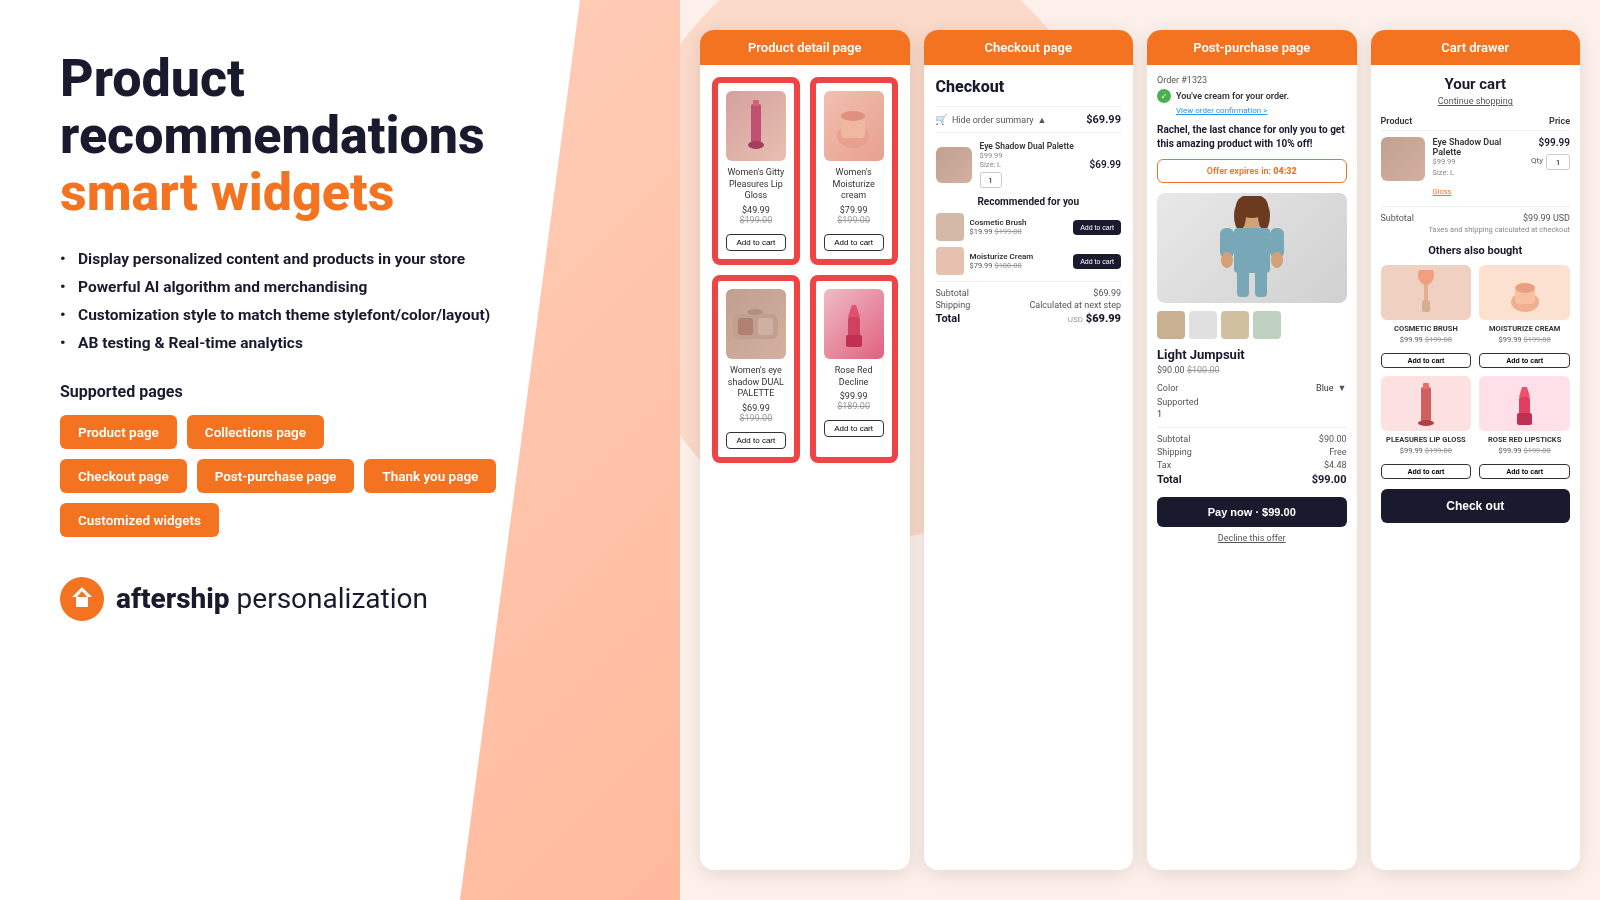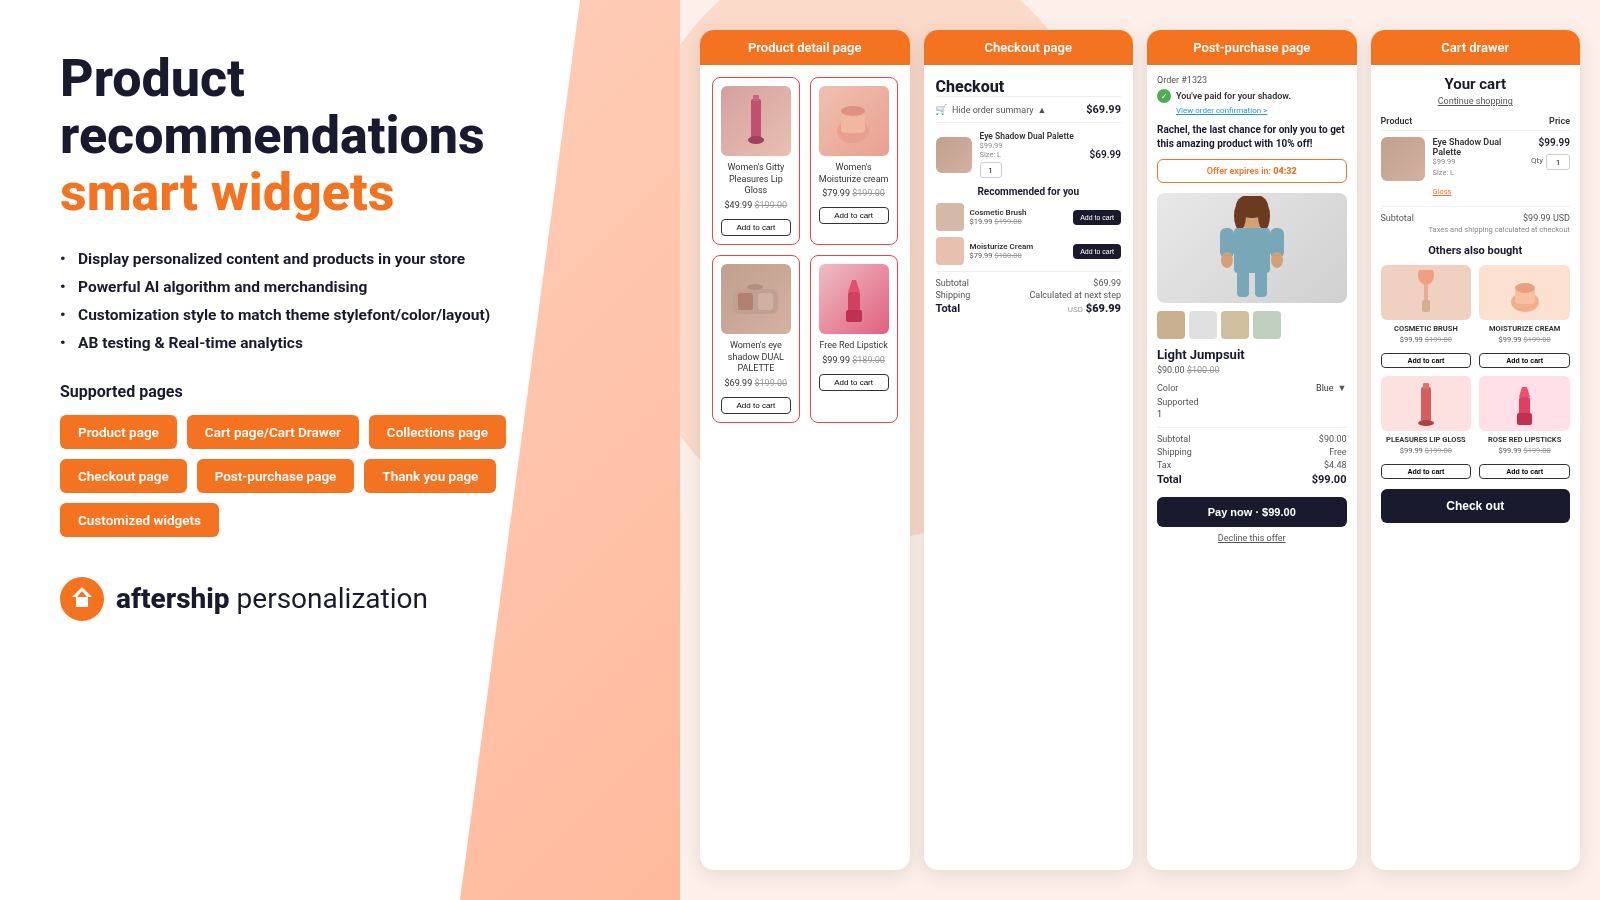--- a/index.html
+++ b/index.html
@@ -164,21 +164,21 @@
     }
 
     
     .product-grid {
       display: grid;
       grid-template-columns: 1fr 1fr;
       gap: 10px;
     }
 
     .product-card {
-      border: 1px solid #ef4444;
+      border: 6px solid #ef4444;
       border-radius: 8px;
       padding: 8px;
       text-align: center;
     }
 
     .product-img-placeholder {
       width: 100%;
       height: 70px;
       border-radius: 6px;
       margin-bottom: 6px;
@@ -226,20 +226,21 @@
     }
 
     .checkout-body {
       padding: 12px;
     }
 
     .checkout-title {
       font-size: 16px;
       font-weight: 800;
       color: #1a1a2e;
+      margin-bottom: 10px;
     }
 
     .order-summary-bar {
       display: flex;
       align-items: center;
       justify-content: space-between;
       font-size: 9px;
       color: #555;
       border-top: 1px solid #eee;
       border-bottom: 1px solid #eee;
@@ -781,21 +782,20 @@
       <li>Display personalized content and products in your store</li>
       <li>Powerful AI algorithm and merchandising</li>
       <li>Customization style to match theme stylefont/color/layout)</li>
       <li>AB testing &amp; Real-time analytics</li>
     </ul>
 
     <p class="supported-pages-title">Supported pages</p>
 
     <div class="badges-row">
       <span class="badge">Product page</span>
-      <span class="badge">Cart page/Cart Drawer</span>
       <span class="badge">Collections page</span>
     </div>
     <div class="badges-row">
       <span class="badge">Checkout page</span>
       <span class="badge">Post-purchase page</span>
       <span class="badge">Thank you page</span>
     </div>
     <div class="badges-row">
       <span class="badge">Customized widgets</span>
     </div>
@@ -869,21 +869,21 @@
           </div>
 
           <div class="product-card">
             <div class="product-img-placeholder lipstick-img">
               <svg width="40" height="55" viewBox="0 0 40 55">
                 <rect x="14" y="20" width="12" height="30" rx="2" fill="#d04060"></rect>
                 <polygon points="14,20 26,20 22,8 18,8" fill="#e05070"></polygon>
                 <rect x="12" y="38" width="16" height="12" rx="2" fill="#c03050"></rect>
               </svg>
             </div>
-            <p class="product-name">Free Red Lipstick</p>
+            <p class="product-name">Rose Red Decline</p>
             <p class="product-price">
               <span>$99.99</span> <span class="old">$189.00</span>
             </p>
             <button class="add-to-cart-btn">Add to cart</button>
           </div>
 
         </div>
       </div>
     </div>
 
@@ -953,21 +953,21 @@
         </div>
       </div>
     </div>
 
     <div class="panel">
       <div class="panel-header">Post-purchase page</div>
       <div class="post-purchase-body">
         <p class="order-num">Order #1323</p>
         <div class="paid-row">
           <div class="paid-check">✓</div>
-          <span class="paid-text">You've paid for your shadow.</span>
+          <span class="paid-text">You've cream for your order.</span>
         </div>
         <a class="view-order-link">View order confirmation &gt;</a>
 
         <p class="last-chance-text">Rachel, the last chance for only you to get this amazing product with 10% off!</p>
 
         <div class="offer-timer-box">
           <span>Offer expires in:</span> <strong>04:32</strong>
         </div>
 
         

